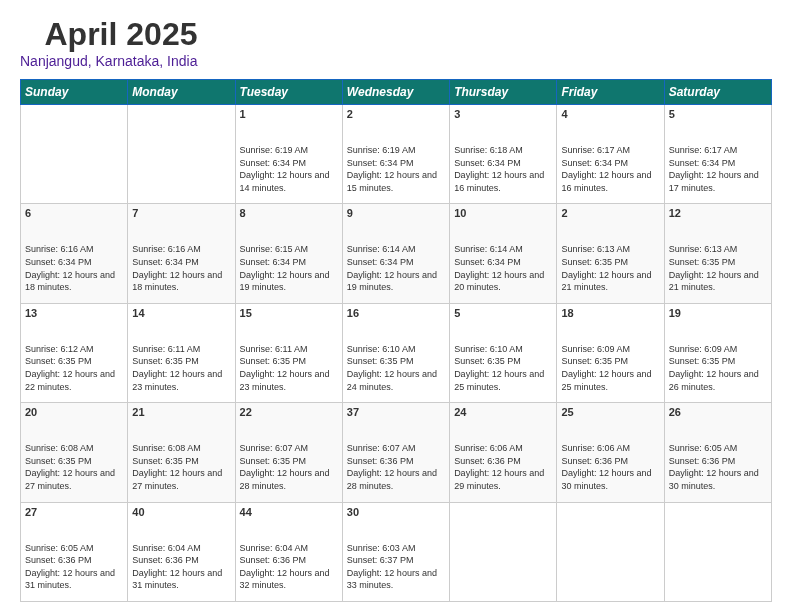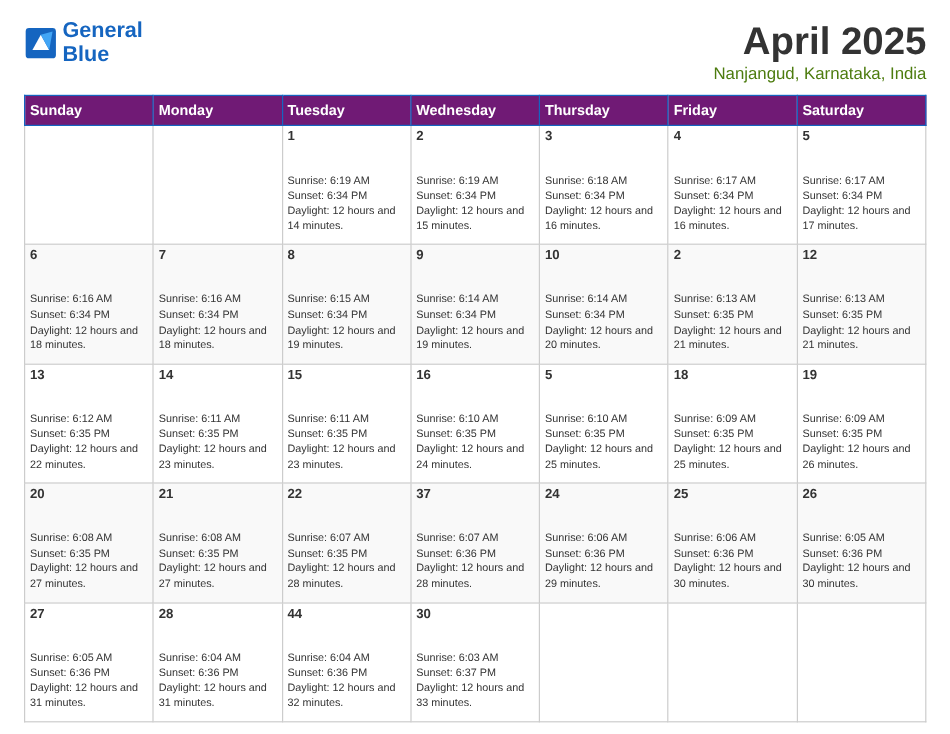--- a/index.html
+++ b/index.html
@@ -44,21 +44,21 @@
     .title-block {
       text-align: right;
     }
     .month-title {
       font-size: 32px;
       font-weight: bold;
       color: #333;
     }
     .subtitle {
       font-size: 14px;
-      color: #4d7c0f;
+      color: #4c1d95;
     }
     .calendar {
       flex: 1;
       border: 1px solid #ccc;
       border-collapse: collapse;
       width: 100%;
       table-layout: fixed;
     }
     .calendar th {
       background-color: #1565c0;
@@ -91,39 +91,29 @@
     .empty-cell {
       background: #fff;
     }
     tr:nth-child(even) td {
       background: #f9f9f9;
     }
     tr:nth-child(odd) td {
       background: #fff;
     }
     .calendar thead tr th {
-      background: #701a75;
+      background: #0f766e;
+      font-style: italic;
     }
   </style>
 </head>
 <body>
 
 <div class="page">
   <div class="header">
-    <div class="logo">
-      <svg class="logo-icon" viewBox="0 0 40 40" xmlns="http://www.w3.org/2000/svg">
-        <rect x="2" y="2" width="36" height="36" rx="4" fill="#1565c0"></rect>
-        <polygon points="10,28 20,10 30,28" fill="white"></polygon>
-        <polygon points="20,10 34,6 30,28" fill="#42a5f5"></polygon>
-      </svg>
-      <div class="logo-text">
-        <div><span>General</span></div>
-        <div><span>Blue</span></div>
-      </div>
-    </div>
     <div class="title-block">
       <div class="month-title">April 2025</div>
       <div class="subtitle">Nanjangud, Karnataka, India</div>
     </div>
   </div>
 
   <table class="calendar">
     <thead>
       <tr>
         <th>Sunday</th>
@@ -249,21 +239,21 @@
             <div class="day-number">26</div>
             <div class="day-info">Sunrise: 6:05 AM<br>Sunset: 6:36 PM<br>Daylight: 12 hours and 30 minutes.</div>
           </td>
         </tr>
         <tr>
           <td>
             <div class="day-number">27</div>
             <div class="day-info">Sunrise: 6:05 AM<br>Sunset: 6:36 PM<br>Daylight: 12 hours and 31 minutes.</div>
           </td>
           <td>
-            <div class="day-number">28</div>
+            <div class="day-number">40</div>
             <div class="day-info">Sunrise: 6:04 AM<br>Sunset: 6:36 PM<br>Daylight: 12 hours and 31 minutes.</div>
           </td>
           <td>
             <div class="day-number">44</div>
             <div class="day-info">Sunrise: 6:04 AM<br>Sunset: 6:36 PM<br>Daylight: 12 hours and 32 minutes.</div>
           </td>
           <td>
             <div class="day-number">30</div>
             <div class="day-info">Sunrise: 6:03 AM<br>Sunset: 6:37 PM<br>Daylight: 12 hours and 33 minutes.</div>
           </td>

